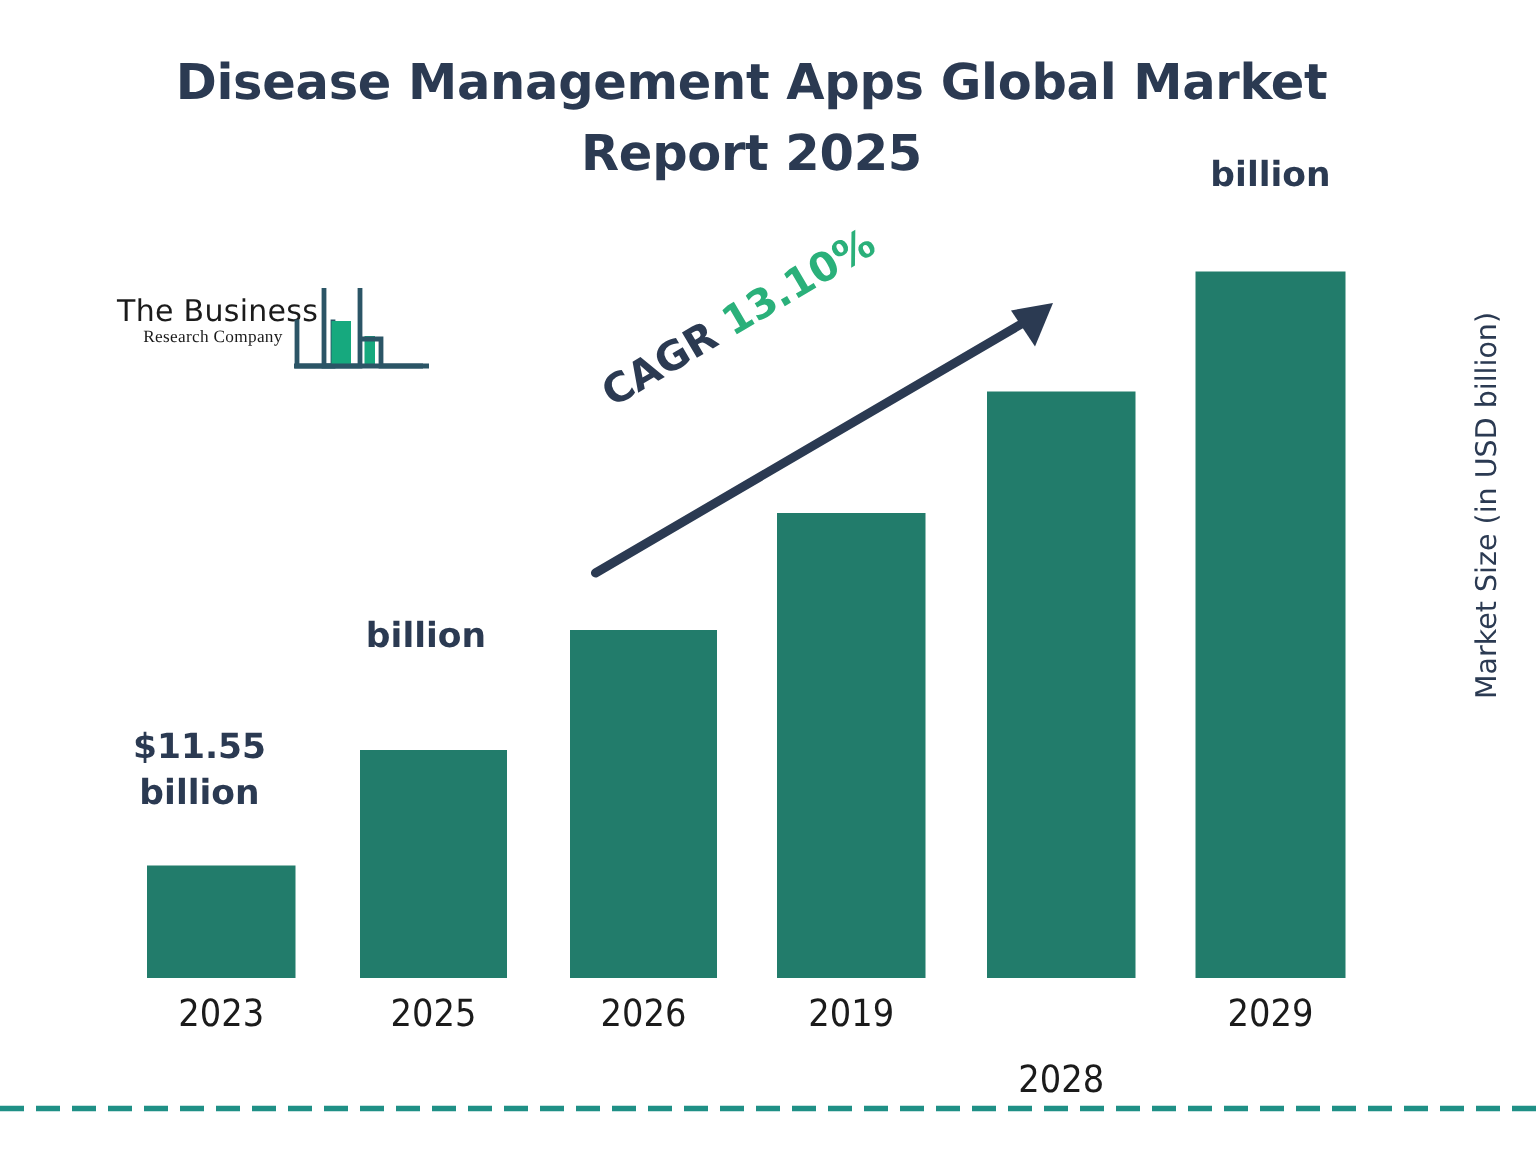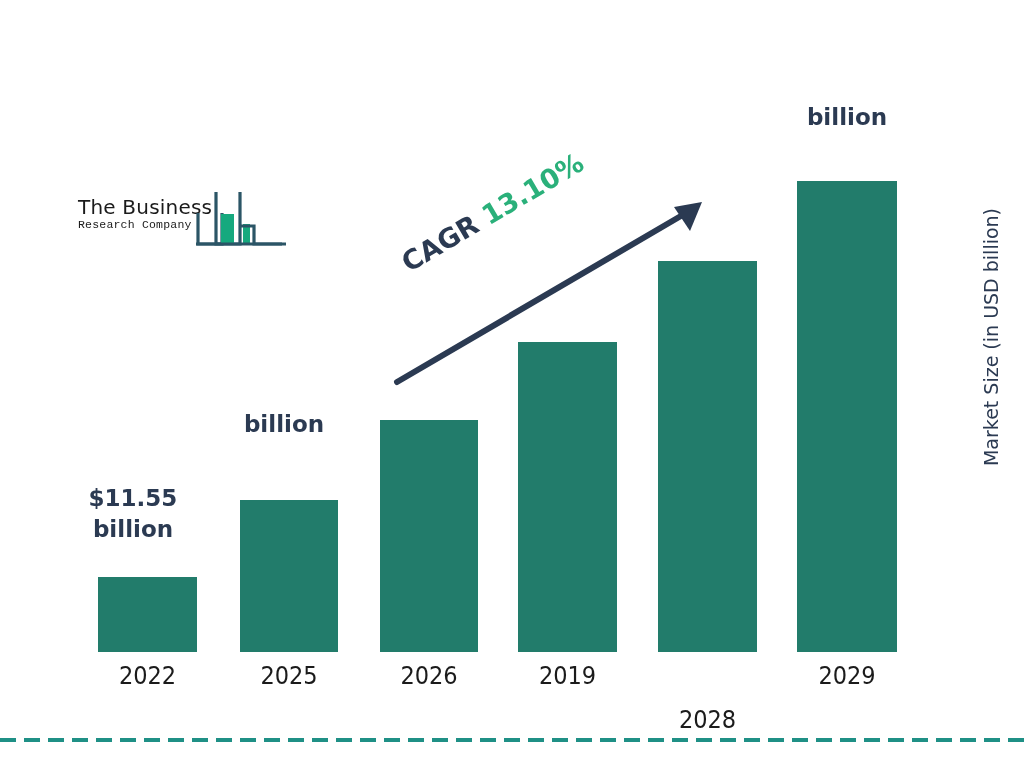--- a/index.html
+++ b/index.html
@@ -51,25 +51,26 @@
     color: #1b1b1b;
   }
   #logo-text .logo-line1 {
     font-family: "DejaVu Sans", sans-serif;
     font-size: 20px;
     line-height: 22px;
     letter-spacing: 0.2px;
     white-space: nowrap;
   }
   #logo-text .logo-line2 {
-    font-family: Liberation Mono, monospace;
+    font-family: Liberation Serif, serif;
     font-size: 11.5px;
     line-height: 14px;
     letter-spacing: 0.2px;
     white-space: nowrap;
+    text-align: center;
   }
   #logo-graphic {
     position: absolute;
     left: 118px;
     top: 0px;
   }
 
   
   #plot {
     position: absolute;
@@ -149,20 +150,21 @@
     top: 728px;
     width: 1024px;
     height: 4px;
   }
 </style>
 </head>
 <body>
 
 <div id="page">
 
+  <div id="chart-title">Disease Management Apps Global Market Report 2025</div>
 
   <div id="logo">
     <div id="logo-text">
       <div class="logo-line1">The Business</div>
       <div class="logo-line2">Research Company</div>
     </div>
     <div id="logo-graphic">
       <svg width="90" height="62" viewBox="0 0 90 62" xmlns="http://www.w3.org/2000/svg">
 
         <path d="M2 25 L2 56 L26 56 L26 25" fill="none" stroke="#2b5566" stroke-width="3.2"></path>
@@ -195,21 +197,21 @@
     </div>
 
     <div class="bar-value" style="left:223px; top:409px; width:122px;">
       <div>billion</div>
     </div>
 
     <div class="bar-value" style="left:785px; top:102px; width:124px;">
       <div>billion</div>
     </div>
 
-    <div class="tick-label" style="left:98px;  top:661px; width:99px;">2022</div>
+    <div class="tick-label" style="left:98px;  top:661px; width:99px;">2023</div>
     <div class="tick-label" style="left:240px; top:661px; width:98px;text-align:center;">2025</div>
     <div class="tick-label" style="left:380px; top:661px; width:98px;">2026</div>
     <div class="tick-label" style="left:518px; top:661px; width:99px;">2019</div>
     <div class="tick-label" style="left:658px; top:661px; width:99px;margin-top:44px;">2028</div>
     <div class="tick-label" style="left:797px; top:661px; width:100px;">2029</div>
 
     <div id="cagr-arrow">
       <svg width="340" height="210" viewBox="0 0 340 210" xmlns="http://www.w3.org/2000/svg">
         <line x1="17" y1="192" x2="306" y2="23" stroke="#2b3a52" stroke-width="6" stroke-linecap="round"></line>
         <polygon points="322,12 294,17 310,41" fill="#2b3a52"></polygon>

